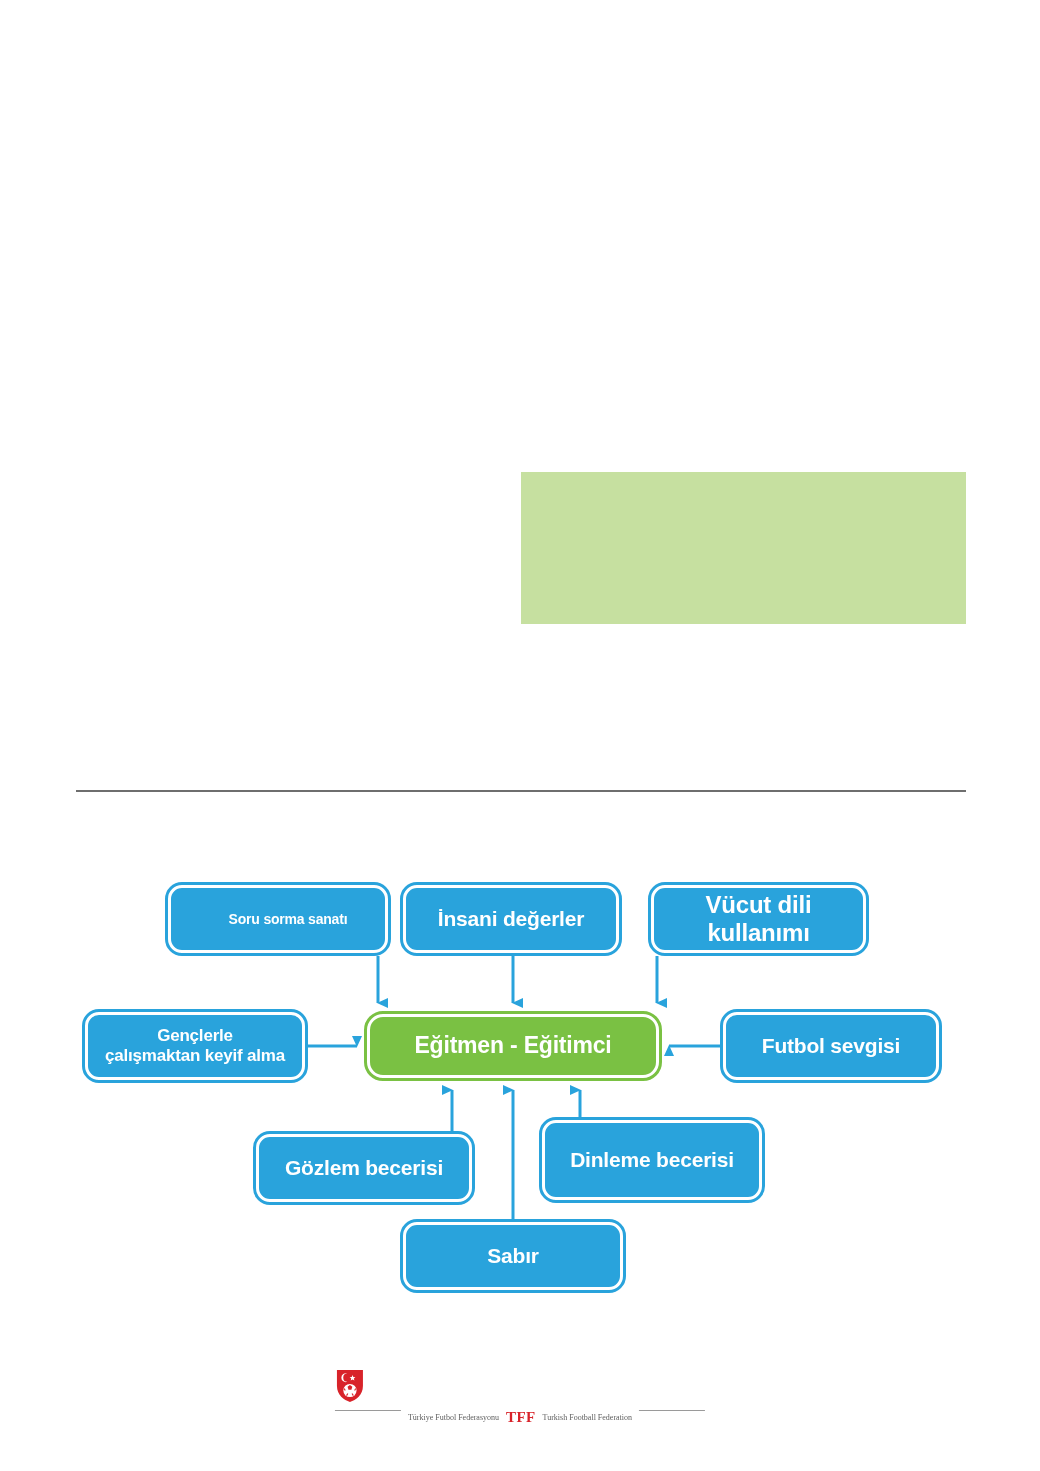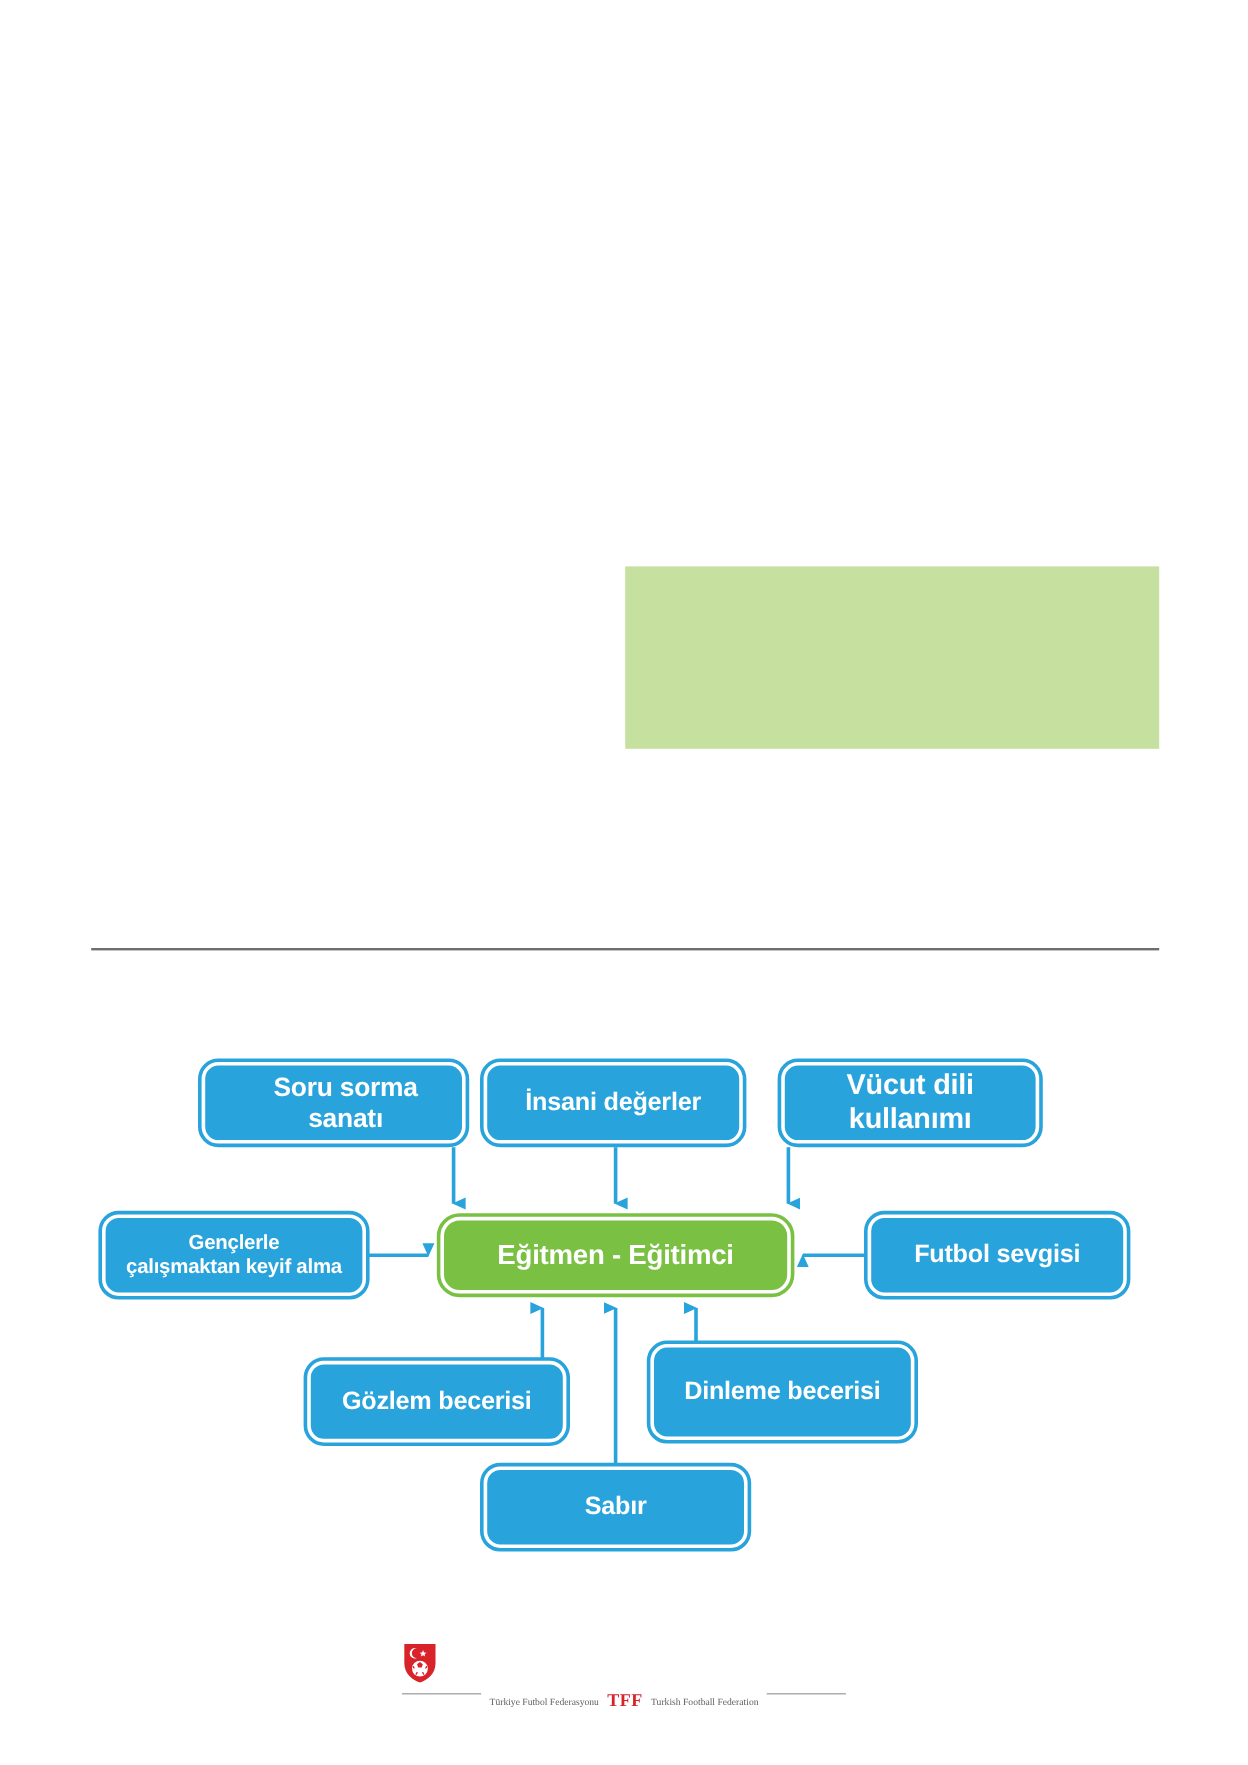--- a/index.html
+++ b/index.html
@@ -74,21 +74,21 @@
     z-index: 3;
   }
   .node.center {
     background: #7ac143;
     outline-color: #7ac143;
     border-radius: 16px;
   }
   .node .label { display: block; padding: 0 10px; }
 
   
-  #n-soru      { left: 168px; top: 45px;  width: 220px; height: 68px; font-size: 22px; padding-left: 20px; }
+  #n-soru      { left: 168px; top: 45px;  width: 220px; height: 68px; font-size: 14px; padding-left: 20px; }
   #n-insani    { left: 403px; top: 45px;  width: 216px; height: 68px; font-size: 21px; }
   #n-vucut     { left: 651px; top: 45px;  width: 215px; height: 68px; font-size: 24px; }
   #n-genclerle { left: 85px;  top: 172px; width: 220px; height: 68px; font-size: 17px; }
   #n-center    { left: 367px; top: 174px; width: 292px; height: 64px; font-size: 23px; }
   #n-futbol    { left: 723px; top: 172px; width: 216px; height: 68px; font-size: 21px; }
   #n-gozlem    { left: 256px; top: 294px; width: 216px; height: 68px; font-size: 21px; }
   #n-dinleme   { left: 542px; top: 280px; width: 220px; height: 80px; font-size: 21px; }
   #n-sabir     { left: 403px; top: 382px; width: 220px; height: 68px; font-size: 21px; }
 
   

